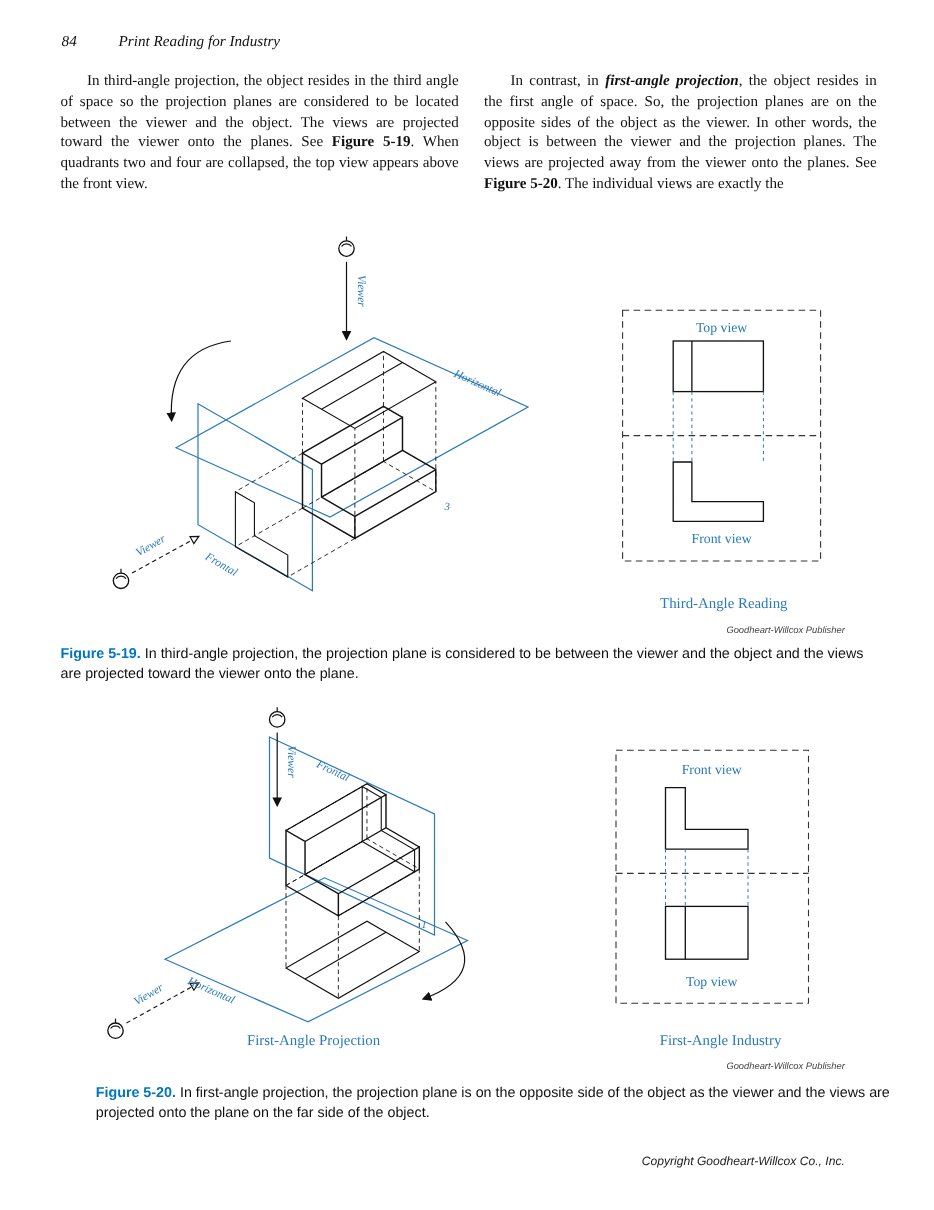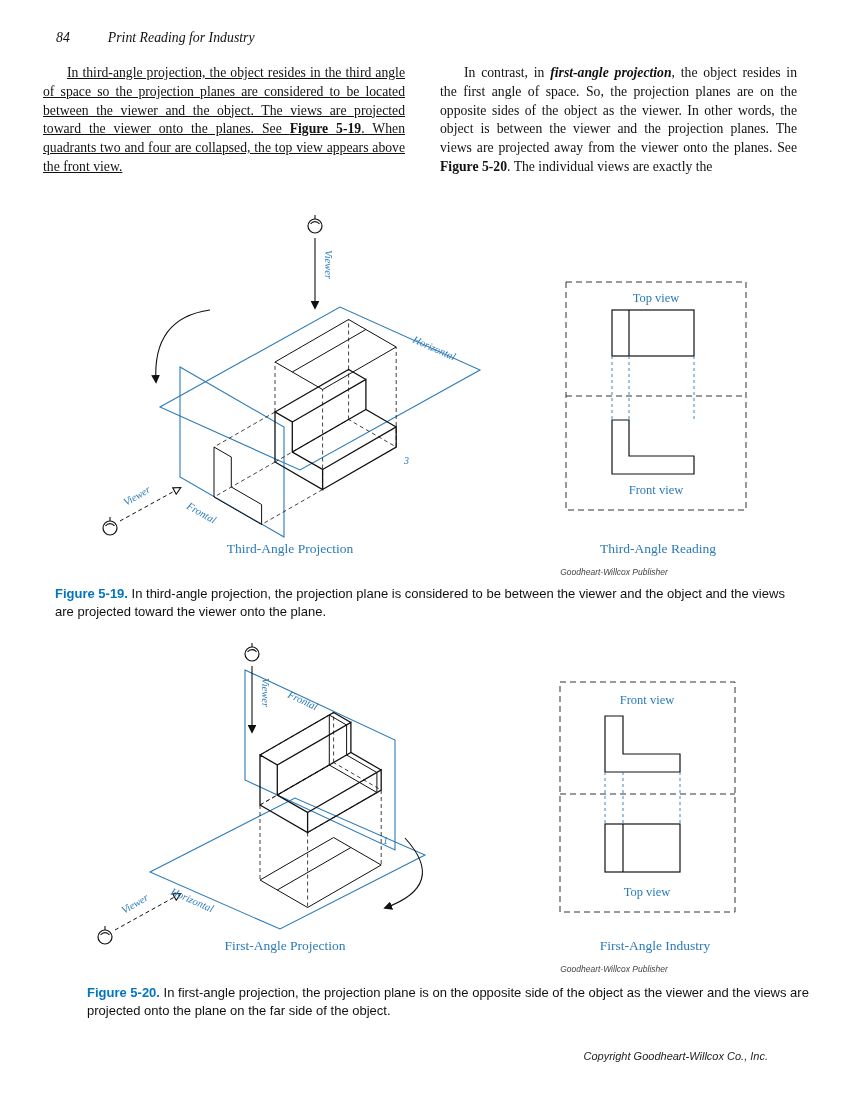--- a/index.html
+++ b/index.html
@@ -5,21 +5,21 @@
   html,body{margin:0;padding:0;background:#fff;}
   .page{position:relative;width:849px;height:1100px;background:#ffffff;
         font-family:"Liberation Serif",serif;color:#111;overflow:hidden;}
   .hdr{position:absolute;left:56px;top:30px;font-size:13.8px;font-style:italic;display:flex;align-items:center;}
   .hdr .num{margin-right:38px;}
   .col{position:absolute;text-align:justify;font-size:13.7px;line-height:1.37;}
   .col p{margin:0;text-indent:24px;}
   .b{font-weight:bold;}
   .bi{font-weight:bold;font-style:italic;}
   .figtitle{position:absolute;text-align:center;color:#2b7ab8;font-size:13.5px;}
-  .credit{position:absolute;text-align:center;font-family:"Liberation Sans",sans-serif;
+  .credit{position:absolute;text-align:right;font-family:"Liberation Sans",sans-serif;
           font-style:italic;font-size:8.5px;color:#444;}
   .figcap{position:absolute;font-family:"Liberation Sans",sans-serif;font-size:13px;
           line-height:1.4;color:#111;}
   .figcap .figlabel{font-weight:bold;color:#0076bf;}
   .footer{position:absolute;font-family:"Liberation Sans",sans-serif;font-size:11px;
           color:#222;text-align:right;font-style:italic;}
   svg{position:absolute;overflow:visible;}
   svg text{font-family:"Liberation Serif",serif;}
   .lbl{fill:#2b7ab8;font-style:italic;font-size:10.5px;}
   .viewtxt{fill:#2b7ab8;font-size:12.5px;}
@@ -38,21 +38,21 @@
 </head>
 <body>
 
 <div class="page">
 
   <div class="hdr">
     <span class="num">84</span>
     <span>Print Reading for Industry</span>
   </div>
 
-  <div class="col" style="left:43px;top:64px;width:362px;text-decoration:underline;">
+  <div class="col" style="left:55px;top:64px;width:362px;">
     <p><span>In third-angle projection, the object resides in the third angle of space so the projection planes are considered to be located between the viewer and the object. The views are projected toward the viewer onto the planes. See </span><span class="b">Figure 5-19</span><span>. When quadrants two and four are collapsed, the top view appears above the front view.</span></p>
   </div>
   <div class="col" style="left:440px;top:64px;width:357px;">
     <p><span>In contrast, in </span><span class="bi">first-angle projection</span><span>, the object resides in the first angle of space. So, the projection planes are on the opposite sides of the object as the viewer. In other words, the object is between the viewer and the projection planes. The views are projected away from the viewer onto the planes. See </span><span class="b">Figure 5-20</span><span>. The individual views are exactly the</span></p>
   </div>
 
   <svg style="left:60px;top:212px;" width="460" height="340" viewBox="0 0 460 340">
     <defs>
       <marker id="arS-a" viewBox="0 0 10 10" refX="8" refY="5" markerWidth="8" markerHeight="8" orient="auto-start-reverse">
         <path d="M0,0 L10,5 L0,10 z" fill="#111"></path>
@@ -126,21 +126,20 @@
     </g>
     <g>
       <line class="bluedash" x1="64" y1="88" x2="64" y2="152"></line>
       <line class="bluedash" x1="81" y1="88" x2="81" y2="152"></line>
       <line class="bluedash" x1="146" y1="88" x2="146" y2="152"></line>
     </g>
     <path class="view" style="stroke-width:1.2" d="M64,206 L146,206 L146,188 L81,188 L81,152 L64,152 Z"></path>
     <text class="viewtxt" x="108" y="226" text-anchor="middle">Front view</text>
   </svg>
 
-  <div class="figtitle" style="left:60px;top:541px;width:460px;">Third-Angle Projection</div>
   <div class="figtitle" style="left:548px;top:541px;width:220px;">Third-Angle Reading</div>
   <div class="credit" style="left:460px;top:567px;width:308px;">Goodheart-Willcox Publisher</div>
   <div class="figcap" style="left:55px;top:585px;width:748px;"><span class="figlabel">Figure 5-19. </span><span>In third-angle projection, the projection plane is considered to be between the viewer and the object and the views are projected toward the viewer onto the plane.</span></div>
 
   <svg style="left:70px;top:640px;" width="430" height="320" viewBox="0 0 430 320">
     <defs>
       <marker id="arS-b" viewBox="0 0 10 10" refX="8" refY="5" markerWidth="8" markerHeight="8" orient="auto-start-reverse">
         <path d="M0,0 L10,5 L0,10 z" fill="#111"></path>
       </marker>
       <marker id="arO-b" viewBox="0 0 10 10" refX="8" refY="5" markerWidth="9" markerHeight="9" orient="auto-start-reverse">

